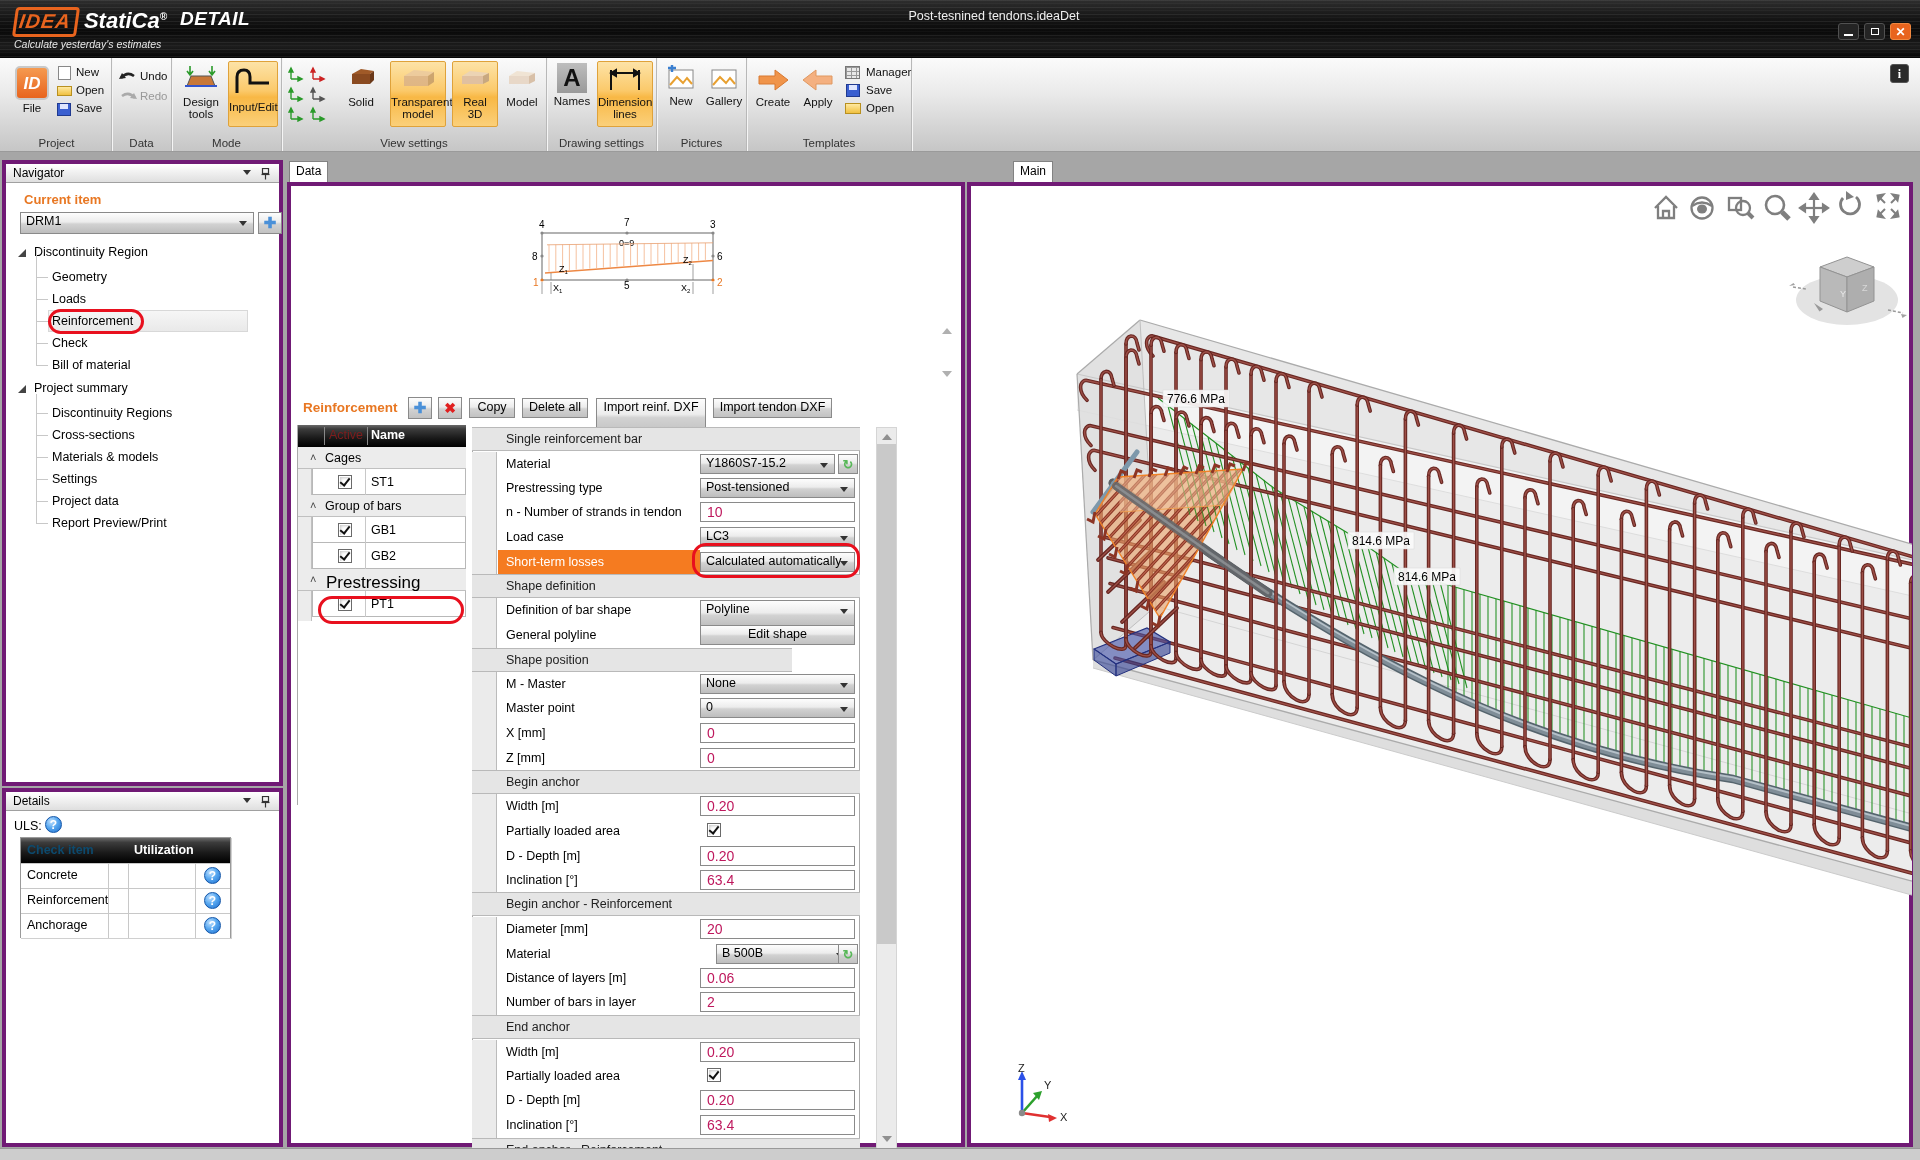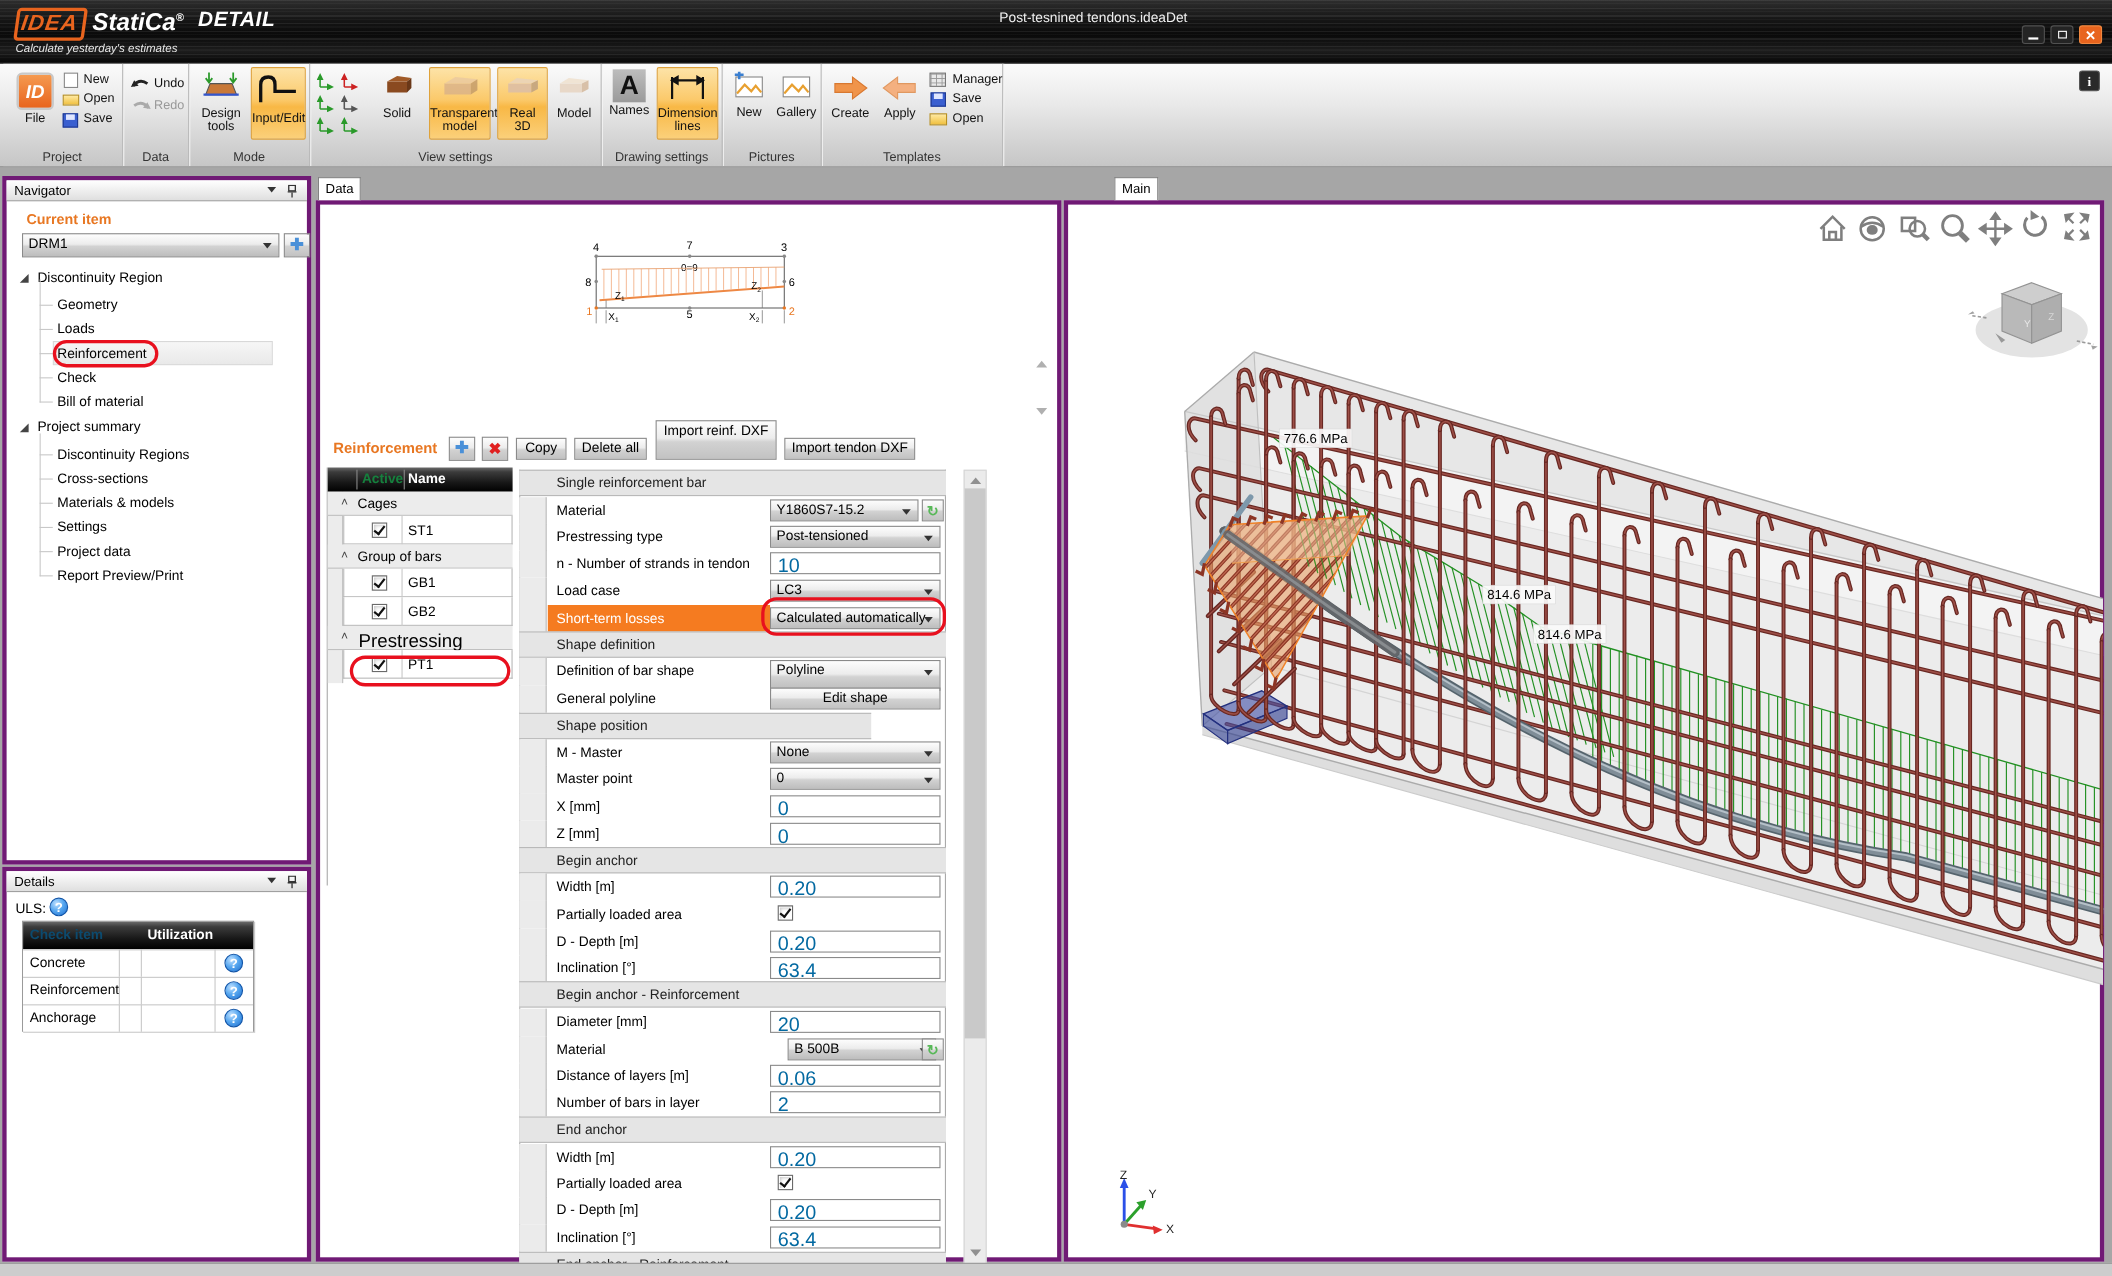--- a/index.html
+++ b/index.html
@@ -18,21 +18,21 @@
 .rbtn.sel{background:linear-gradient(180deg,#fde3a7 0%,#fbc96a 45%,#f8b845 55%,#fbd07a 100%);border:1px solid #dfa23a;border-radius:2px}
 .rsmall{position:absolute;font-size:11.5px;color:#111;white-space:nowrap}
 .panel{background:#fff;border:4px solid #701a75}
 .ptitle{position:absolute;left:0;top:0;right:0;height:19px;background:linear-gradient(180deg,#ffffff,#dfdfdf);border-bottom:1px solid #a0a0a0;font-size:12px;color:#000;padding:2px 0 0 7px}
 .tab{position:absolute;height:21px;background:#fff;border:1px solid #828282;border-bottom:none;font-size:12px;padding:2px 6px 0 6px;z-index:3}
 .orange{color:#e87722;font-weight:bold}
 .treerow{position:absolute;font-size:12.5px;color:#000;white-space:nowrap}
 .gridhead{background:linear-gradient(180deg,#6a6a6a 0%,#3c3c3c 18%,#191919 60%,#000 100%);color:#fff;font-weight:bold;font-size:12.5px}
 .combo{position:absolute;background:linear-gradient(180deg,#fdfdfd 0%,#ececec 45%,#d2d2d2 55%,#bdbdbd 100%);border:1px solid #8a8a8a;font-size:12.5px;color:#000;padding:1px 4px 0 5px}
 .combo:after{content:"";position:absolute;right:6px;top:8px;border-left:4px solid transparent;border-right:4px solid transparent;border-top:5px solid #333}
-.tbox{position:absolute;background:#fff;border:1px solid #8a8a8a;font-size:18px;color:#0369a1;padding:1px 4px 0 6px}
+.tbox{position:absolute;background:#fff;border:1px solid #8a8a8a;font-size:14px;color:#be185d;padding:1px 4px 0 6px}
 .btn{position:absolute;background:linear-gradient(180deg,#fdfdfd 0%,#ececec 45%,#d2d2d2 55%,#c2c2c2 100%);border:1px solid #8a8a8a;font-size:12.5px;color:#000;text-align:center}
 .sect{position:absolute;background:#e5e5e5;border-top:1px solid #b9b9b9;border-bottom:1px solid #b9b9b9;font-size:12.5px;color:#222;padding-top:4px}
 .plabel{position:absolute;font-size:12.5px;color:#000;white-space:nowrap}
 .chk{position:absolute;width:14px;height:14px;background:#fff;border:1px solid #6a6a6a;box-shadow:inset 0 0 0 1px #fff, inset 2px 2px 3px #c9c9c9}
 .chk:after{content:"";position:absolute;left:3px;top:0px;width:4px;height:8px;border-right:2.2px solid #111;border-bottom:2.2px solid #111;transform:rotate(38deg)}
 .redoval{position:absolute;border:3.6px solid #e8101e;border-radius:14px;z-index:5}
 .qicon{position:absolute;width:17px;height:17px;border-radius:50%;background:radial-gradient(circle at 35% 30%,#bfe0ff 0%,#58a8f0 45%,#1e6fd0 100%);border:1px solid #1255a8;color:#fff;font-weight:bold;font-size:12px;text-align:center;line-height:17px}
 </style></head><body>
 
 <div class="abs titlebar">
@@ -313,27 +313,27 @@
         <line x1="162" y1="48" x2="162" y2="64"></line>
       </g>
 </svg>
 <div class="abs" style="left:651px;top:142px;border-left:5px solid transparent;border-right:5px solid transparent;border-bottom:6px solid #b0b0b0"></div>
     <div class="abs" style="left:651px;top:185px;border-left:5px solid transparent;border-right:5px solid transparent;border-top:6px solid #b0b0b0"></div>
 <div class="abs orange" style="left:12px;top:214px;font-size:13.5px">Reinforcement</div>
 <div class="btn" style="left:117px;top:211px;width:24px;height:22px"><span style="color:#4a90d8;font-weight:bold;font-size:15px;line-height:20px">✚</span></div>
 <div class="btn" style="left:147px;top:211px;width:24px;height:22px"><span style="color:#e02020;font-weight:bold;font-size:14px;line-height:20px">✖</span></div>
 <div class="btn" style="left:178px;top:212px;width:46px;height:20px;padding-top:1px">Copy</div>
 <div class="btn" style="left:231px;top:212px;width:66px;height:20px;padding-top:1px">Delete all</div>
-<div class="btn" style="left:305px;top:196px;width:110px;height:36px;padding-top:1px">Import reinf. DXF</div>
+<div class="btn" style="left:305px;top:212px;width:110px;height:36px;padding-top:1px">Import reinf. DXF</div>
 <div class="btn" style="left:422px;top:212px;width:119px;height:20px;padding-top:1px">Import tendon DXF</div>
 
 <div class="abs" style="left:6px;top:239px;width:168px;height:380px;border-left:1px solid #aaa">
 <div class="abs" style="left:0;top:22px;width:14px;height:174px;background:#ececec;border-right:1px solid #c0c0c0"></div>
 <div class="abs gridhead" style="left:0;top:0;width:168px;height:22px"></div>
-<div class="abs" style="left:31px;top:3px;color:#15803d;font-weight:bold;font-size:12.5px">Active</div>
+<div class="abs" style="left:31px;top:3px;color:#7f1d1d;font-weight:normal;font-size:12.5px">Active</div>
 <div class="abs" style="left:73px;top:3px;color:#fff;font-weight:bold;font-size:12.5px">Name</div>
 <div class="abs" style="left:26px;top:2px;width:1px;height:18px;background:#888"></div>
 <div class="abs" style="left:69px;top:2px;width:1px;height:18px;background:#888"></div>
 <div class="abs" style="left:0;top:22px;width:168px;height:22px;background:#ececec;border-bottom:1px solid #c0c0c0"></div>
 <div class="abs" style="left:12px;top:26px;font-size:11px;color:#444">˄</div>
 <div class="abs" style="left:27px;top:26px;font-size:12.5px">Cages</div>
 <div class="abs" style="left:14px;top:44px;width:154px;height:26px;background:#fff;border:1px solid #b8b8b8;border-top:none"></div>
 <div class="chk" style="left:40px;top:50px"></div>
 <div class="abs" style="left:73px;top:50px;font-size:12.5px">ST1</div>
 <div class="abs" style="left:67px;top:44px;width:1px;height:26px;background:#c8c8c8"></div>

